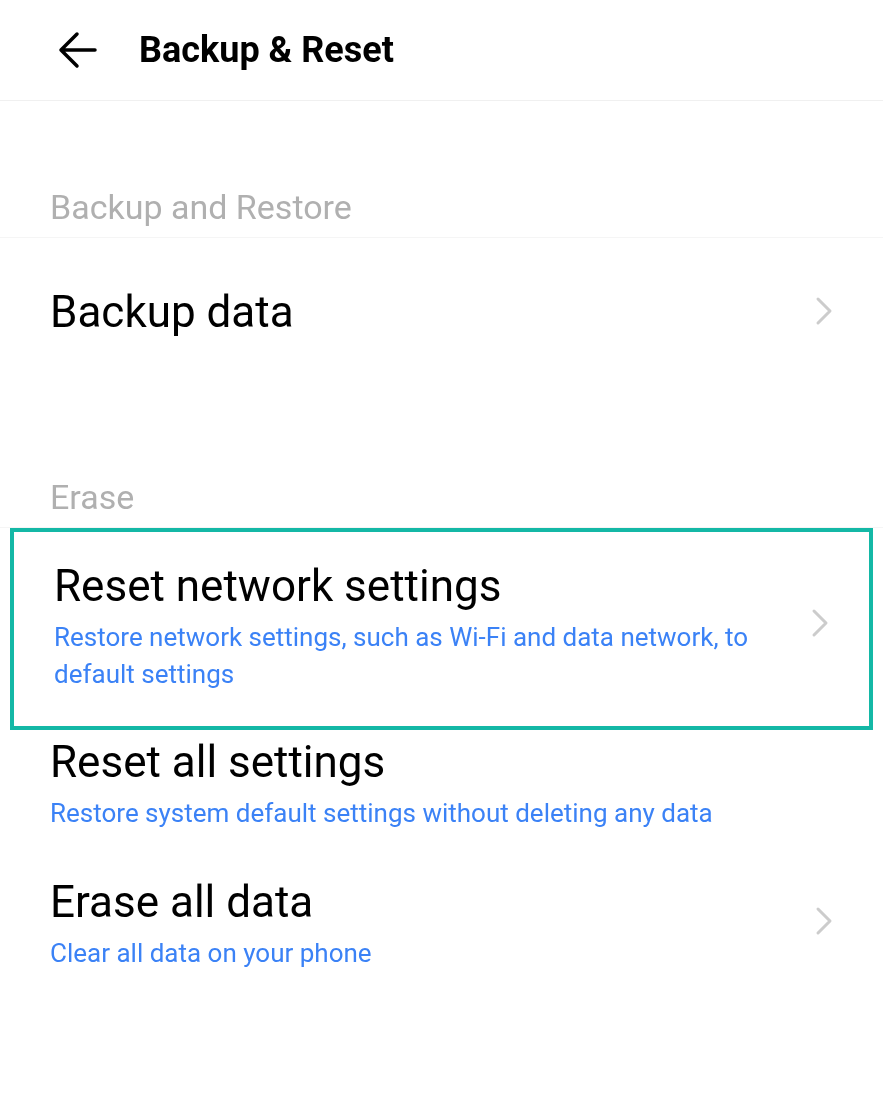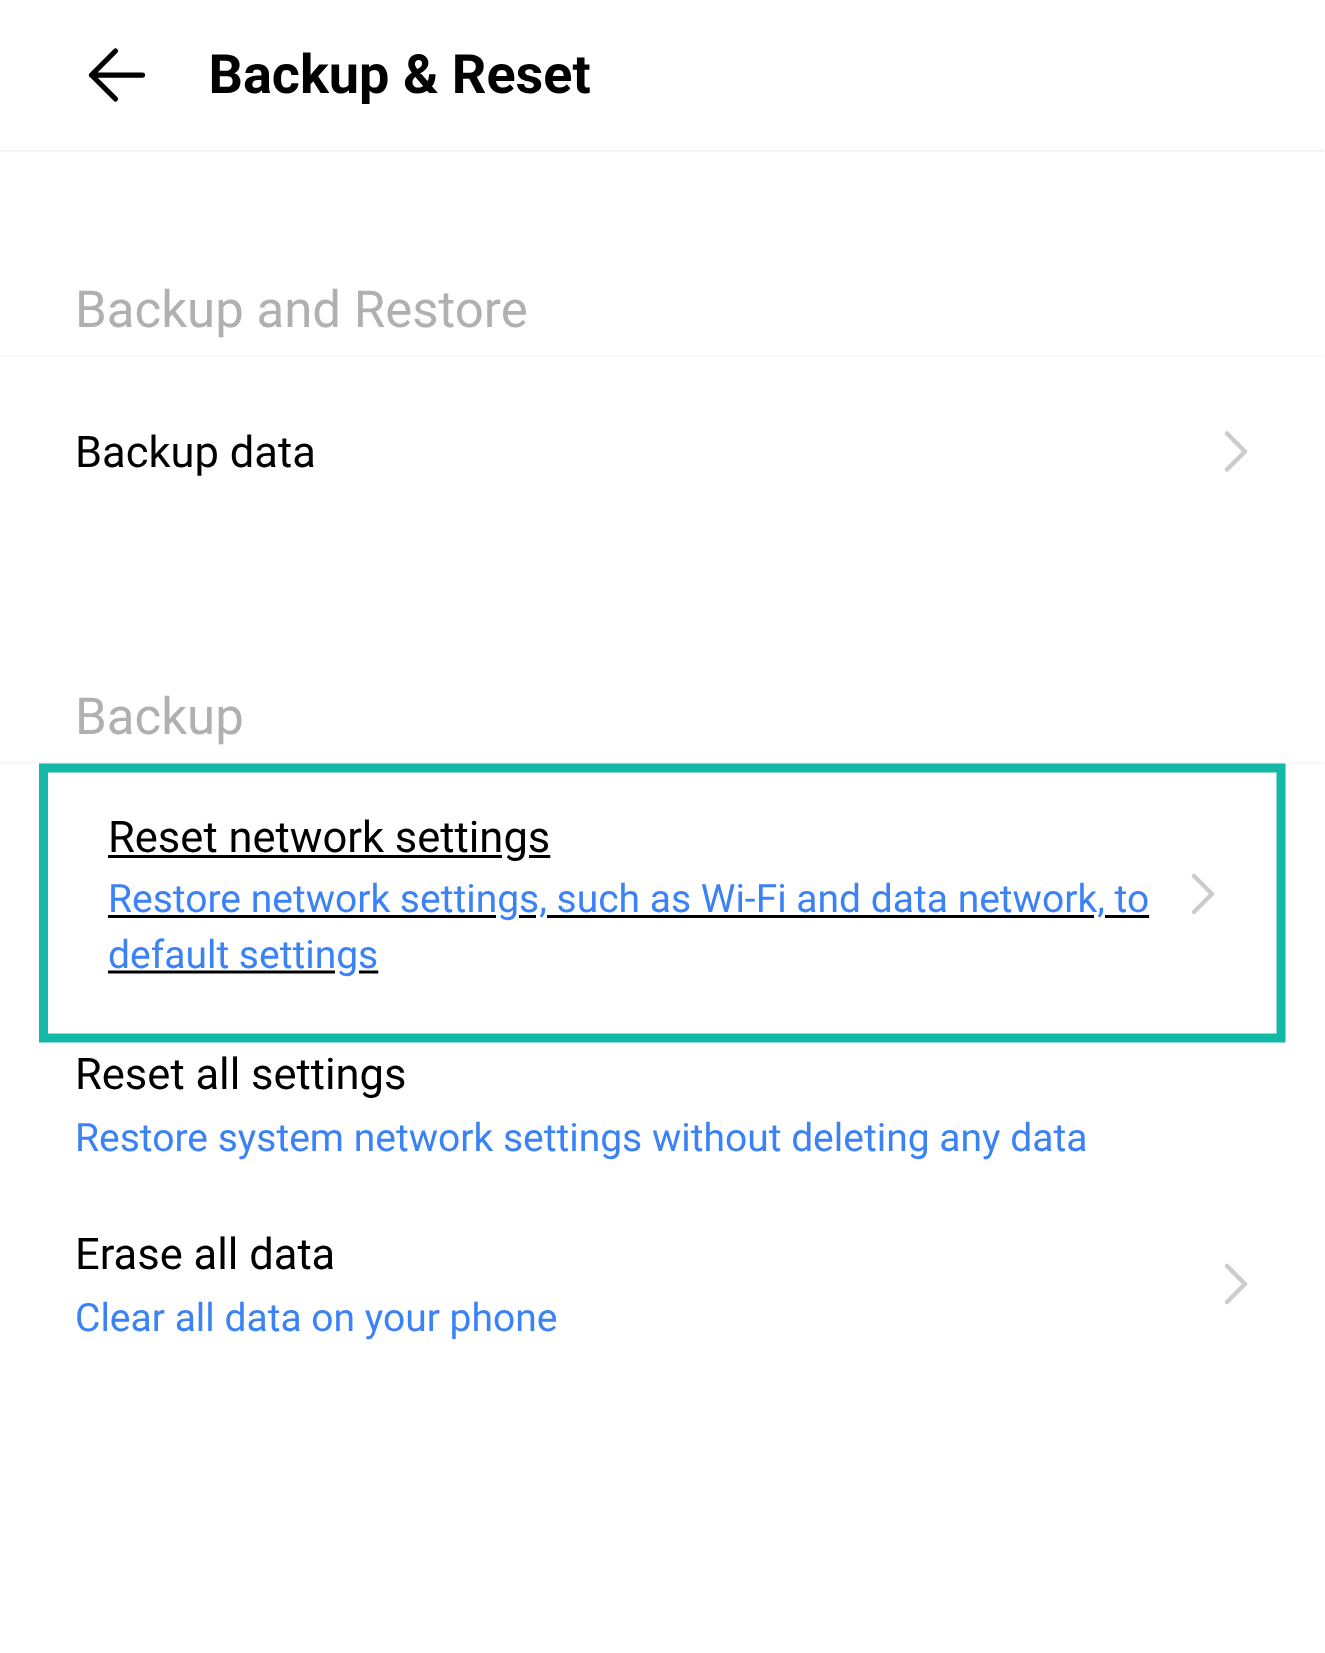--- a/index.html
+++ b/index.html
@@ -53,41 +53,40 @@
       display: flex;
       align-items: center;
       justify-content: space-between;
       padding: 32px 50px;
       cursor: pointer;
     }
     .list-item-text {
       flex: 1;
     }
     .list-item-title {
-      font-size: 29px;
+      font-size: 44px;
       font-weight: 400;
       color: #000000;
       line-height: 1.3;
     }
     .list-item-subtitle {
       font-size: 26px;
       font-weight: 400;
       color: #3b82f6;
       line-height: 1.4;
       margin-top: 4px;
     }
     .chevron {
       flex-shrink: 0;
       margin-left: 16px;
     }
     .highlighted {
-      border: 6px solid #14b8a6;
-      margin: 0 26px;
+      border: 4px solid #14b8a6;
+      margin: 0 10px;
       padding: 26px 40px 34px 40px;
-      text-decoration: underline;
     }
     .gap-large {
       padding-top: 46px;
       padding-bottom: 46px;
     }
     .item-reset-all {
       padding-top: 4px;
       padding-bottom: 18px;
     }
     .item-erase {
@@ -116,38 +115,38 @@
       <div class="list-item-title">Backup data</div>
     </div>
     <div class="chevron">
       <svg width="18" height="30" viewBox="0 0 18 30" fill="none">
         <path d="M3 3 L15 15 L3 27" stroke="#cccccc" stroke-width="3" stroke-linecap="round" stroke-linejoin="round"></path>
       </svg>
     </div>
   </div>
 
 
-  <div class="section-header section-reset">Backup</div>
+  <div class="section-header section-reset">Erase</div>
 
   <div class="list-item highlighted">
     <div class="list-item-text">
       <div class="list-item-title">Reset network settings</div>
       <div class="list-item-subtitle">Restore network settings, such as Wi-Fi and data network, to default settings</div>
     </div>
     <div class="chevron">
       <svg width="18" height="30" viewBox="0 0 18 30" fill="none">
         <path d="M3 3 L15 15 L3 27" stroke="#cccccc" stroke-width="3" stroke-linecap="round" stroke-linejoin="round"></path>
       </svg>
     </div>
   </div>
 
   <div class="list-item item-reset-all">
     <div class="list-item-text">
       <div class="list-item-title">Reset all settings</div>
-      <div class="list-item-subtitle">Restore system network settings without deleting any data</div>
+      <div class="list-item-subtitle">Restore system default settings without deleting any data</div>
     </div>
   </div>
 
   <div class="list-item item-erase">
     <div class="list-item-text">
       <div class="list-item-title">Erase all data</div>
       <div class="list-item-subtitle">Clear all data on your phone</div>
     </div>
     <div class="chevron">
       <svg width="18" height="30" viewBox="0 0 18 30" fill="none">

